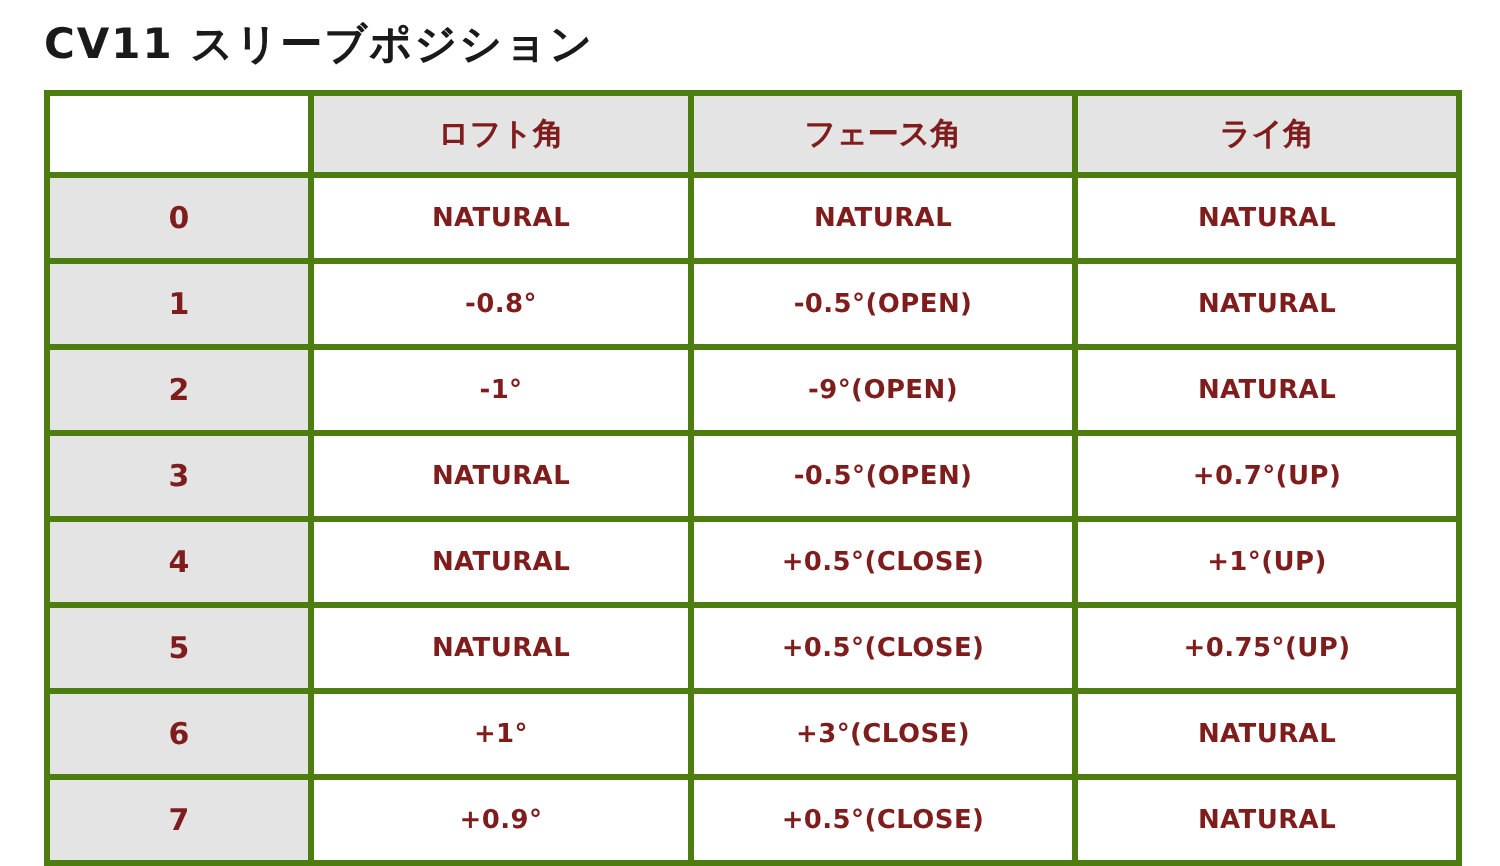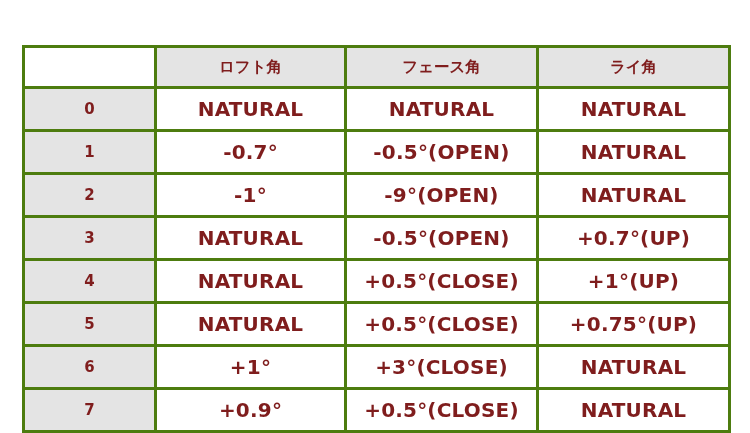--- a/index.html
+++ b/index.html
@@ -59,33 +59,34 @@
   table.spec thead th.corner {
     background: #ffffff;
   }
   table.spec tbody td.idx {
     background: #e4e4e4;
     width: 132px;
     font-size: 15px;
   }
   table.spec tbody td.val {
     background: #ffffff;
-    font-size: 20px;
+    font-size: 13px;
     letter-spacing: 0.2px;
   }
   col.c0 { width: 132px; }
   col.c1 { width: 190px; }
   col.c2 { width: 192px; }
   col.c3 { width: 192px; }
 </style>
 </head>
 <body>
 
 <div class="page">
 
+  <div class="title">CV11 スリーブポジション</div>
 
   <div class="table-wrap">
     <table class="spec">
       <colgroup>
         <col class="c0">
         <col class="c1">
         <col class="c2">
         <col class="c3">
       </colgroup>
       <thead>
@@ -98,21 +99,21 @@
       </thead>
       <tbody>
         <tr>
           <td class="idx">0</td>
           <td class="val">NATURAL</td>
           <td class="val">NATURAL</td>
           <td class="val">NATURAL</td>
         </tr>
         <tr>
           <td class="idx">1</td>
-          <td class="val">-0.7°</td>
+          <td class="val">-0.8°</td>
           <td class="val">-0.5°(OPEN)</td>
           <td class="val">NATURAL</td>
         </tr>
         <tr>
           <td class="idx">2</td>
           <td class="val">-1°</td>
           <td class="val">-9°(OPEN)</td>
           <td class="val">NATURAL</td>
         </tr>
         <tr>

